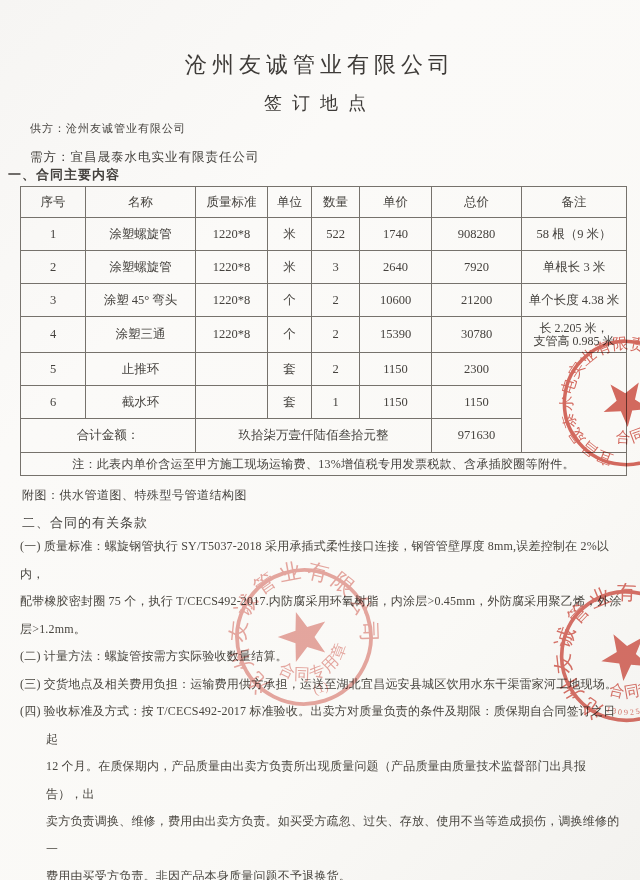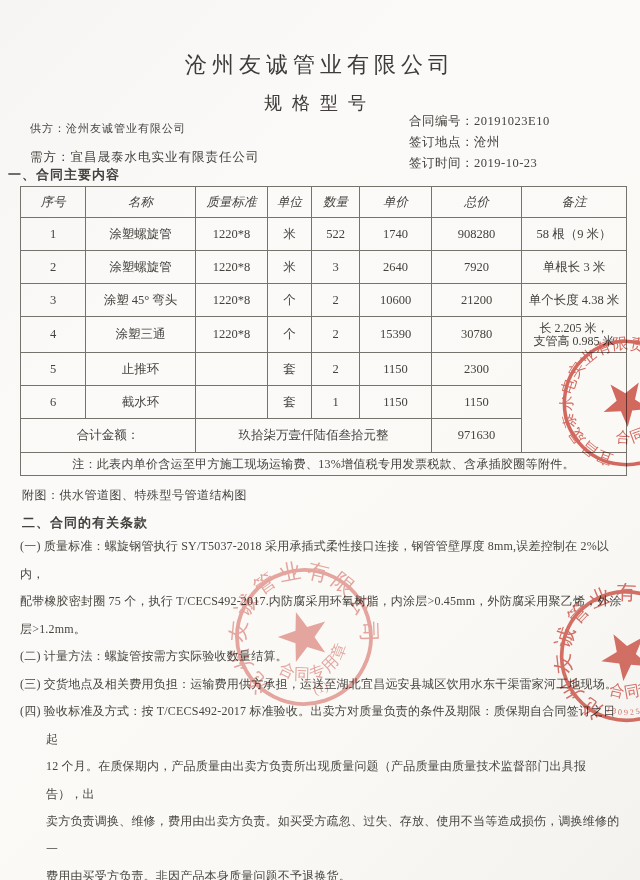--- a/index.html
+++ b/index.html
@@ -15,33 +15,33 @@
   }
   .doc-subtitle {
     position:absolute; top:91px; left:0; width:100%;
     text-align:center; font-size:18px; letter-spacing:10px; color:#3e3b38;
   }
   .party-supplier { position:absolute; left:30px; top:121px; font-size:11px; letter-spacing:1px; }
   .party-buyer    { position:absolute; left:30px; top:149px; font-size:12.5px; letter-spacing:1px; }
   .meta-block { position:absolute; left:409px; top:111px; font-size:12.5px; line-height:21px; }
   .meta-row span { letter-spacing:.5px; }
   .sec-heading1 { position:absolute; left:8px; top:166px; font-size:13px; font-weight:bold; letter-spacing:1px; }
-  .sec-heading2 { position:absolute; left:22px; top:514px; font-size:13px; font-weight:bold; letter-spacing:1px; }
+  .sec-heading2 { position:absolute; left:22px; top:514px; font-size:13px; font-weight:normal; letter-spacing:1px; }
   .attachment-line { position:absolute; left:22px; top:487px; font-size:12px; letter-spacing:.5px; }
 
   table.items {
     position:absolute; left:20px; top:186px; width:606px;
     border-collapse:collapse; table-layout:fixed;
     font-size:12.5px; color:#45423e;
   }
   table.items th, table.items td {
     border:1px solid #76726c; text-align:center; vertical-align:middle;
     padding:1px 2px; font-weight:normal; overflow:hidden;
   }
-  tr.hdr   { height:31px;font-style:italic; }
+  tr.hdr   { height:31px; }
   tr.r     { height:33px; }
   tr.r4    { height:36px; }
   tr.total { height:34px; }
   tr.noterow { height:23px; }
   td.remark-multiline { white-space:pre-line; line-height:13px; font-size:12px; }
   td.note-cell { text-align:left; padding-left:5px; font-size:12px; letter-spacing:.3px; }
 
   .clauses {
     position:absolute; left:20px; top:533px; width:602px;
     font-size:12px; line-height:27.5px; letter-spacing:.2px; color:#48453f;
@@ -54,29 +54,24 @@
   .seal-buyer         { left:556px; top:333px; width:140px; height:140px; opacity:.82; }
   .seal-seller-center { left:228px; top:561px; width:152px; height:152px; opacity:.48; }
   .seal-seller-right  { left:553px; top:583px; width:146px; height:146px; opacity:.78; }
 </style>
 </head>
 <body>
 
 <div class="page">
 
   <div class="doc-title">沧州友诚管业有限公司</div>
-  <div class="doc-subtitle">规格型号</div>
+  <div class="doc-subtitle">签订地点</div>
 
   <div class="party-supplier"><span>供方：</span><span>沧州友诚管业有限公司</span></div>
 
-  <div class="meta-block">
-    <div class="meta-row"><span>合同编号：</span><span>20191023E10</span></div>
-    <div class="meta-row"><span>签订地点：</span><span>沧州</span></div>
-    <div class="meta-row"><span>签订时间：</span><span>2019-10-23</span></div>
-  </div>
 
   <div class="party-buyer"><span>需方：</span><span>宜昌晟泰水电实业有限责任公司</span></div>
 
   <div class="sec-heading1">一、合同主要内容</div>
 
   <table class="items">
     <colgroup>
       <col style="width:65px">
         <col style="width:110px">
         <col style="width:72px">

